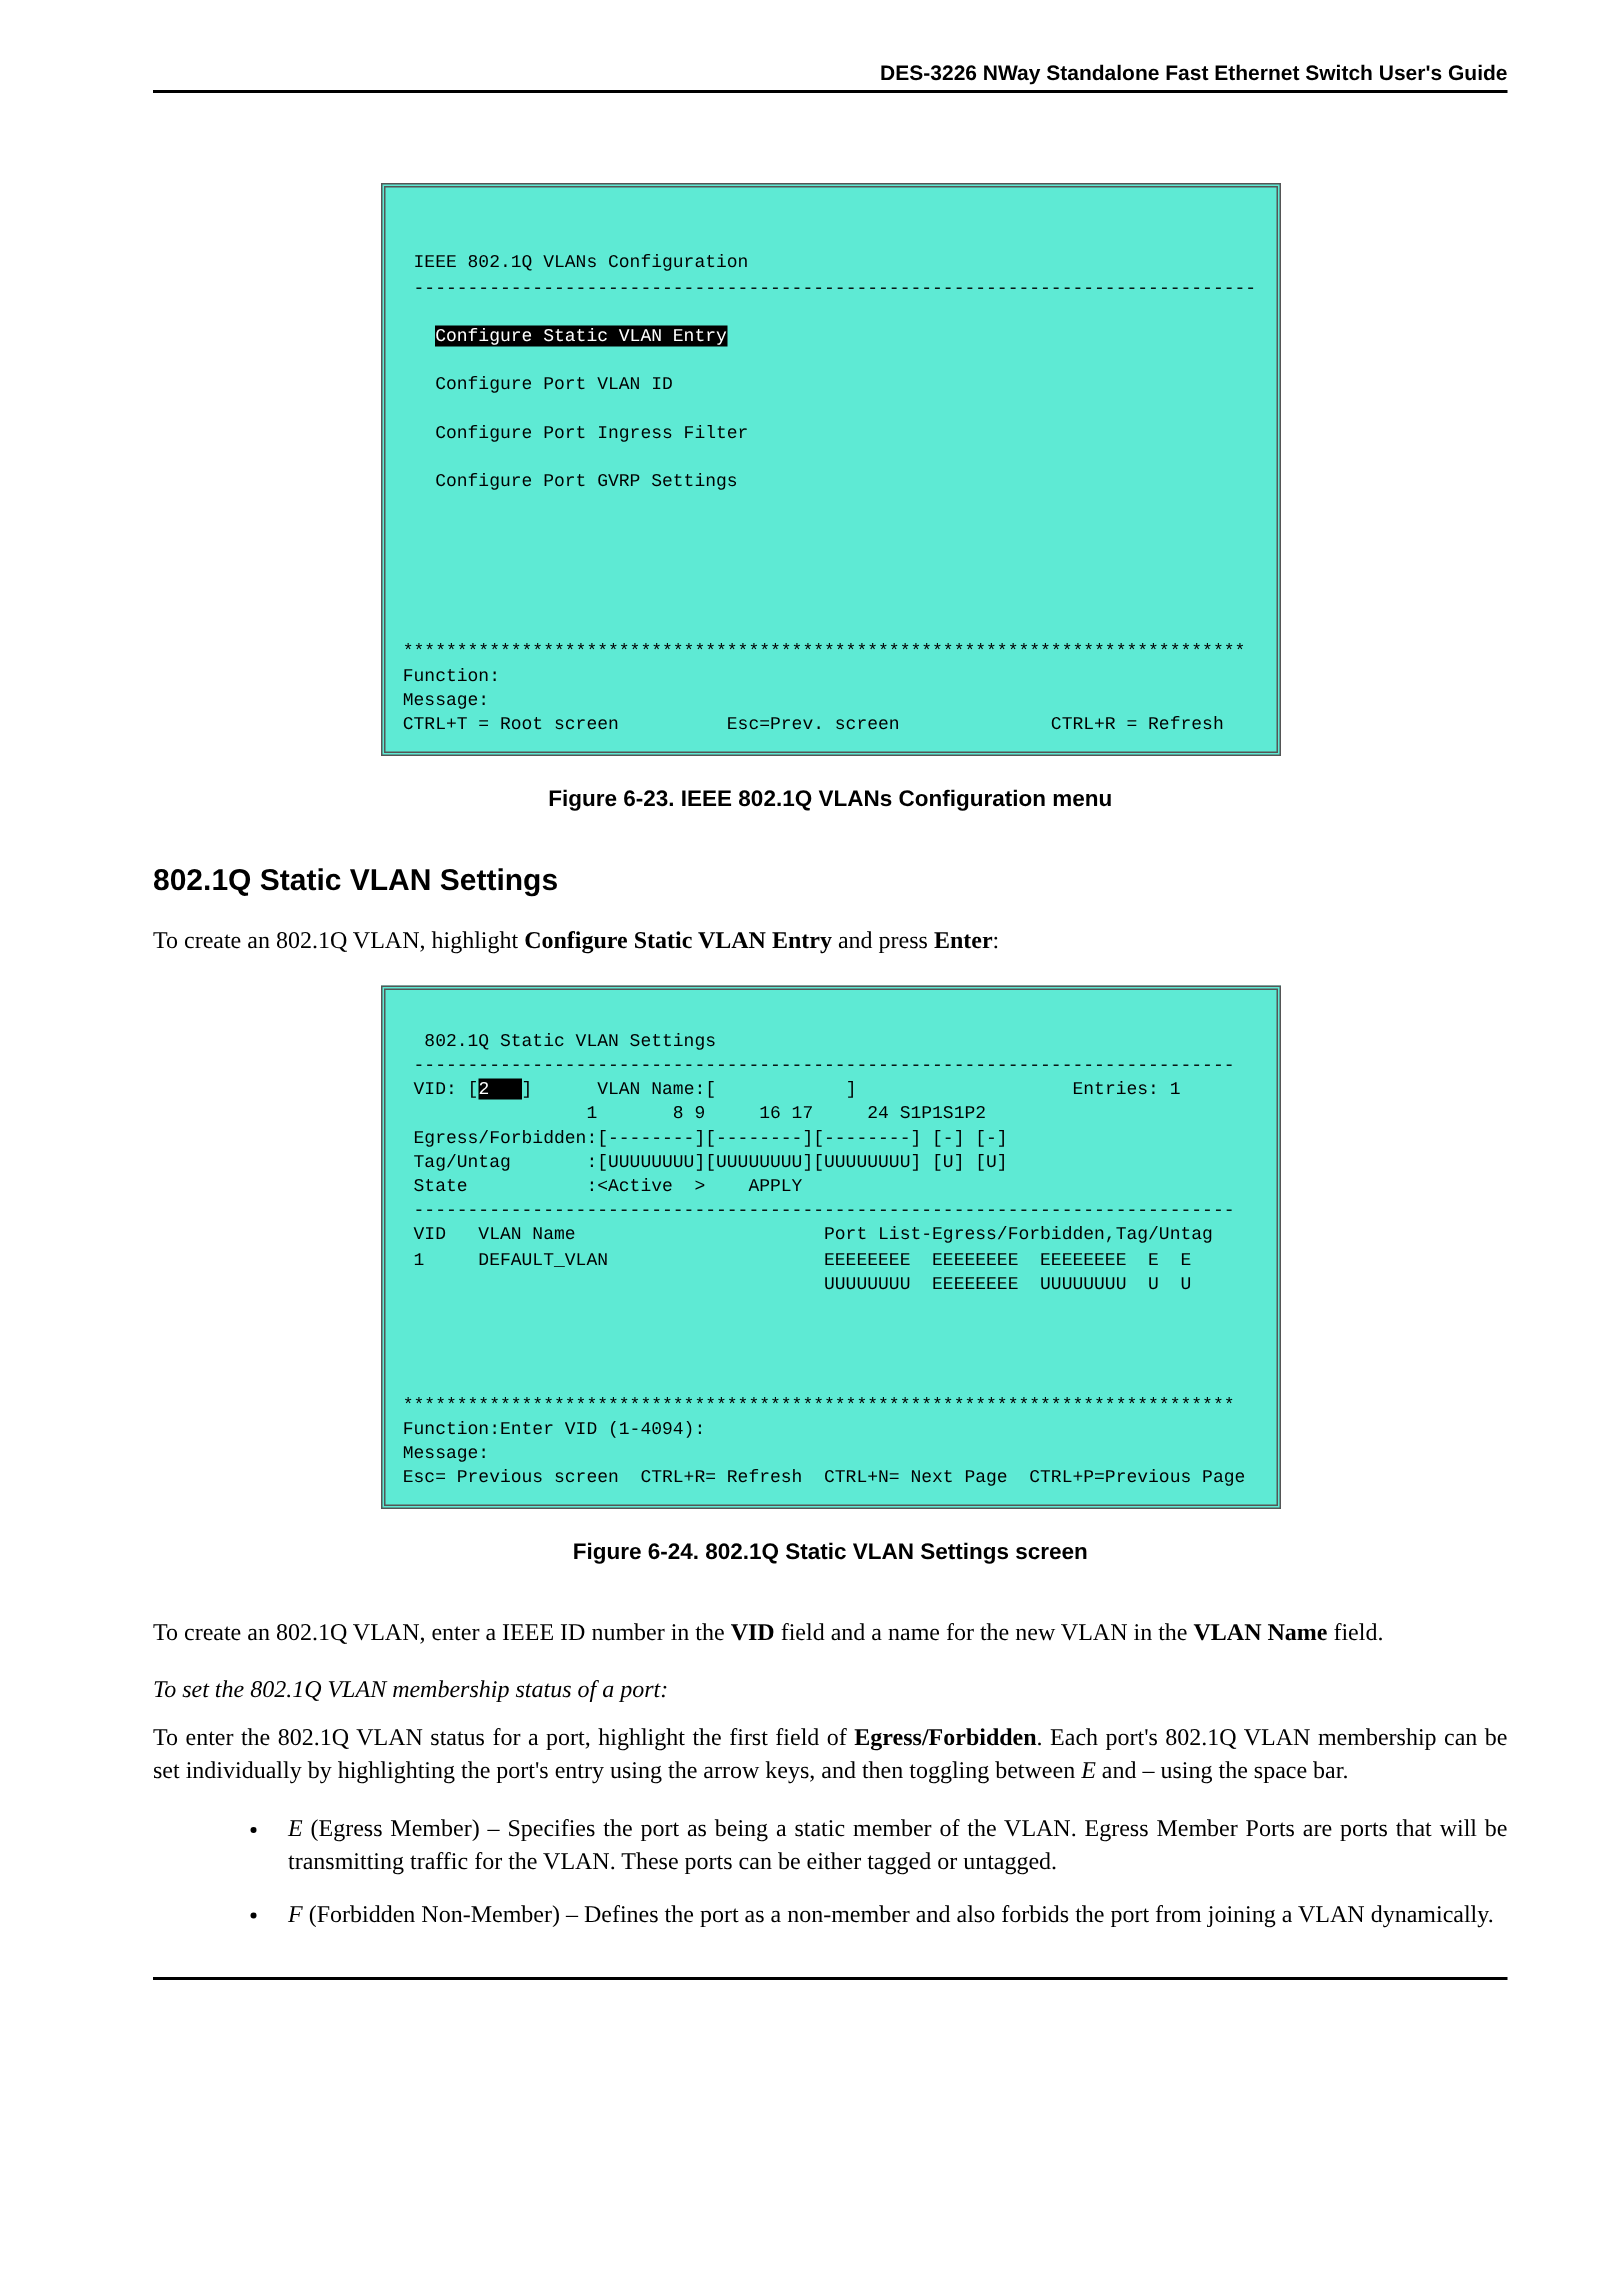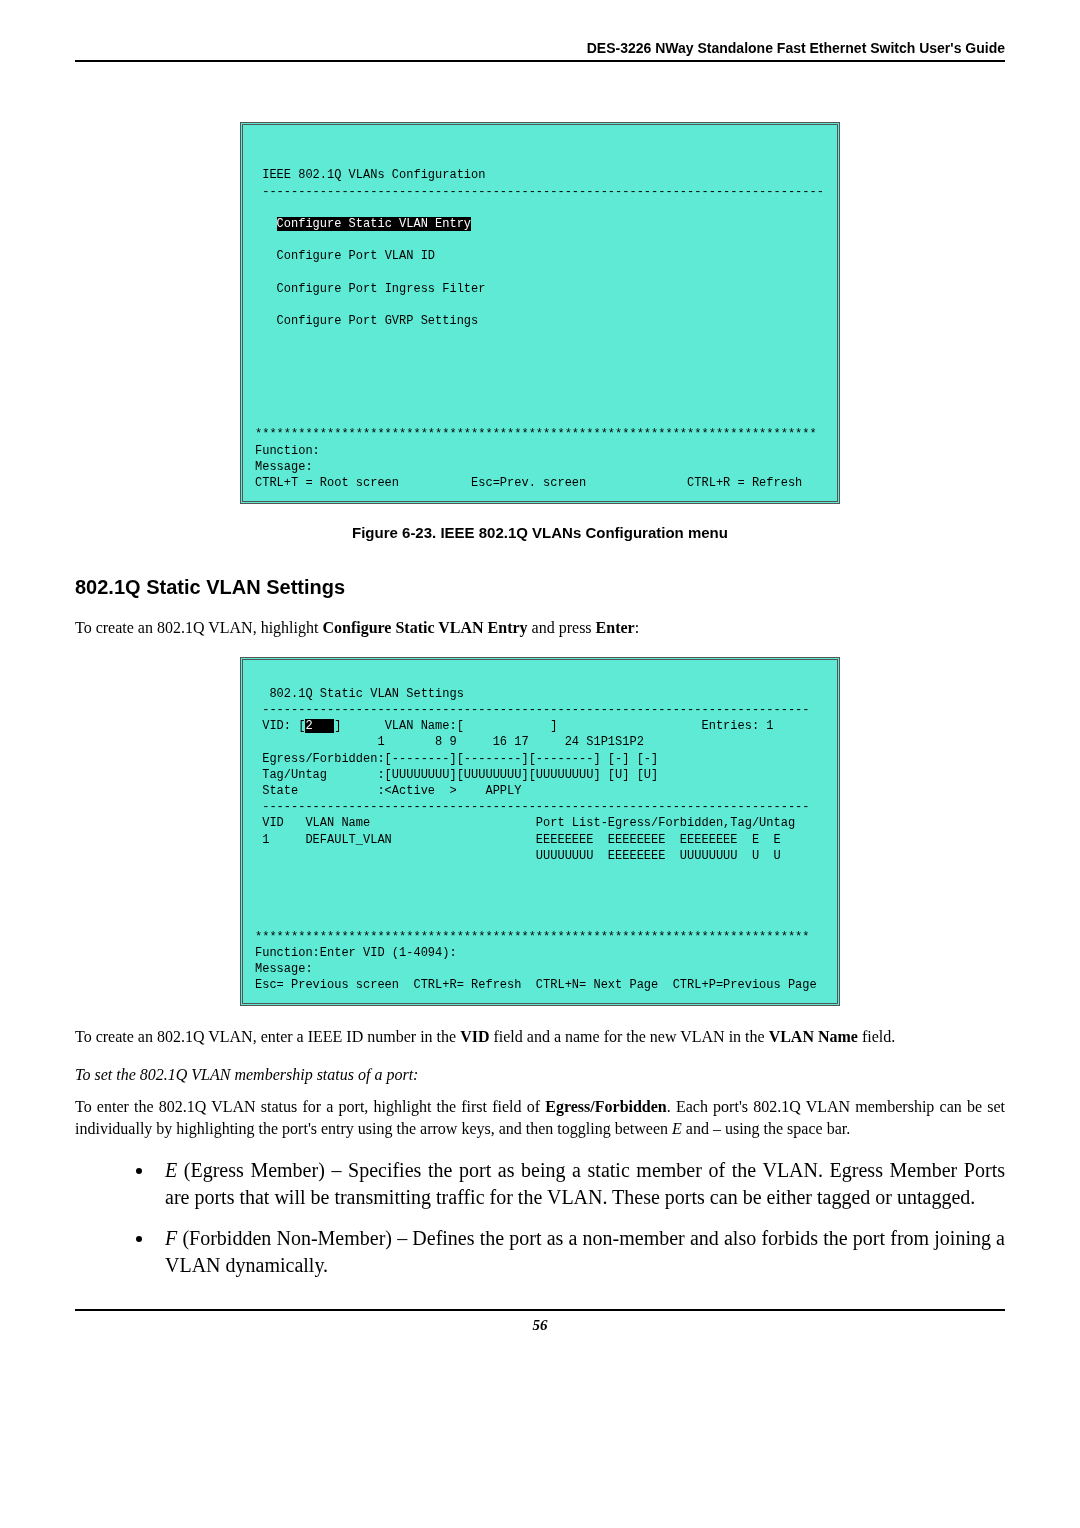--- a/index.html
+++ b/index.html
@@ -5,21 +5,21 @@
   body {
     margin: 0;
     padding: 0;
     font-family: Georgia, 'Times New Roman', serif;
     background: #fff;
     color: #000;
   }
   .page {
     width: 1080px;
     margin: 0 auto;
-    padding: 40px 75px 30px 75px;
+    padding: 40px 75px 30px 102px;
     box-sizing: border-box;
   }
   .top-header {
     text-align: right;
     font-family: Arial, Helvetica, sans-serif;
     font-weight: bold;
     font-size: 14px;
     padding-bottom: 4px;
   }
   .top-rule {
@@ -67,21 +67,21 @@
     font-style: italic;
     font-weight: normal;
     font-size: 16px;
     margin: 10px 0 12px 0;
   }
   .bullets {
     margin: 0 0 18px 0;
     padding-left: 80px;
   }
   .bullets li {
-    font-size: 20px;
+    font-size: 16px;
     line-height: 1.35;
     margin-bottom: 14px;
     text-align: justify;
     padding-left: 10px;
   }
   .footer-rule {
     border: none;
     border-top: 2px solid #000;
     margin: 30px 0 6px 0;
   }
@@ -147,20 +147,21 @@
 
 
 
 
 <span>*****************************************************************************</span>
 <span>Function:Enter VID (1-4094):</span>
 <span>Message:</span>
 <span>Esc= Previous screen  CTRL+R= Refresh  CTRL+N= Next Page  CTRL+P=Previous Page</span>
 </div>
 
+  <div class="fig-caption">Figure 6-24.  802.1Q Static VLAN Settings screen</div>
 
   <p class="body-text">
     <span>To create an 802.1Q VLAN, enter a IEEE ID number in the </span><b>VID</b><span> field and a name for the new VLAN in the </span><b>VLAN Name</b><span> field.</span>
   </p>
 
   <div class="subhead-italic">To set the 802.1Q VLAN membership status of a port:</div>
 
   <p class="body-text">
     <span>To enter the 802.1Q VLAN status for a port, highlight the first field of </span><b>Egress/Forbidden</b><span>. Each port's 802.1Q VLAN membership can be set individually by highlighting the port's entry using the arrow keys, and then toggling between </span><i>E</i><span> and – using the space bar.</span>
   </p>
@@ -168,15 +169,14 @@
   <ul class="bullets">
     <li>
       <i>E</i><span> (Egress Member) – Specifies the port as being a static member of the VLAN. Egress Member Ports are ports that will be transmitting traffic for the VLAN. These ports can be either tagged or untagged.</span>
     </li>
     <li>
       <i>F</i><span> (Forbidden Non-Member) – Defines the port as a non-member and also forbids the port from joining a VLAN dynamically.</span>
     </li>
   </ul>
 
   <hr class="footer-rule">
-  <div class="footer-num">56</div>
 
 </div>
 
 </body></html>

